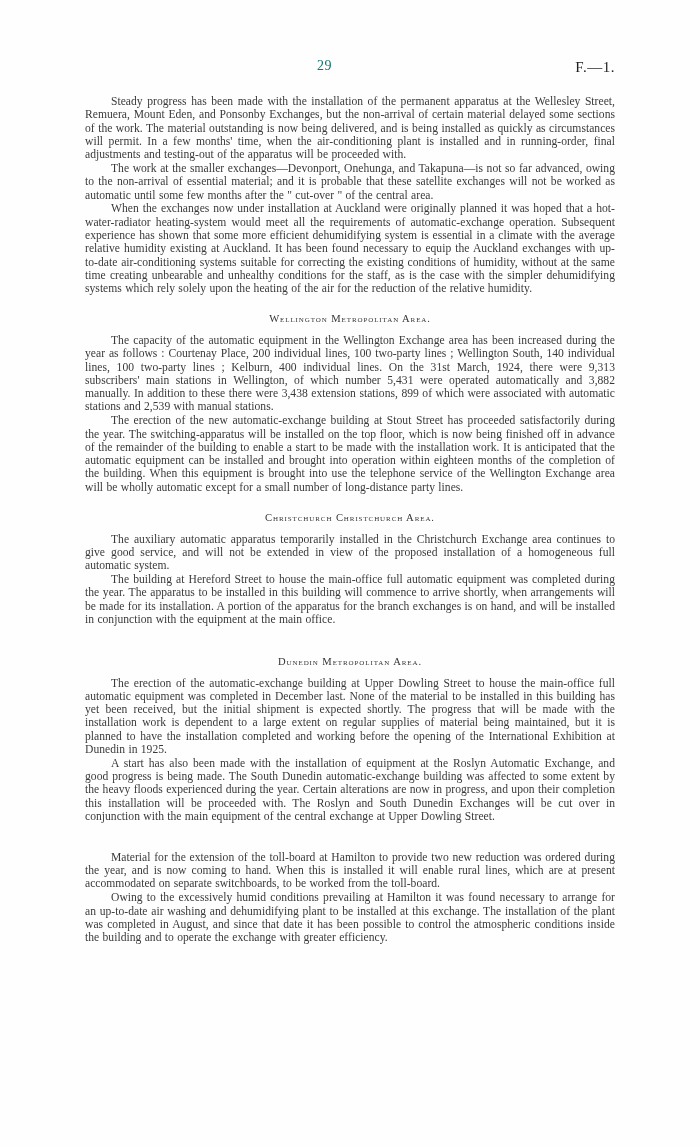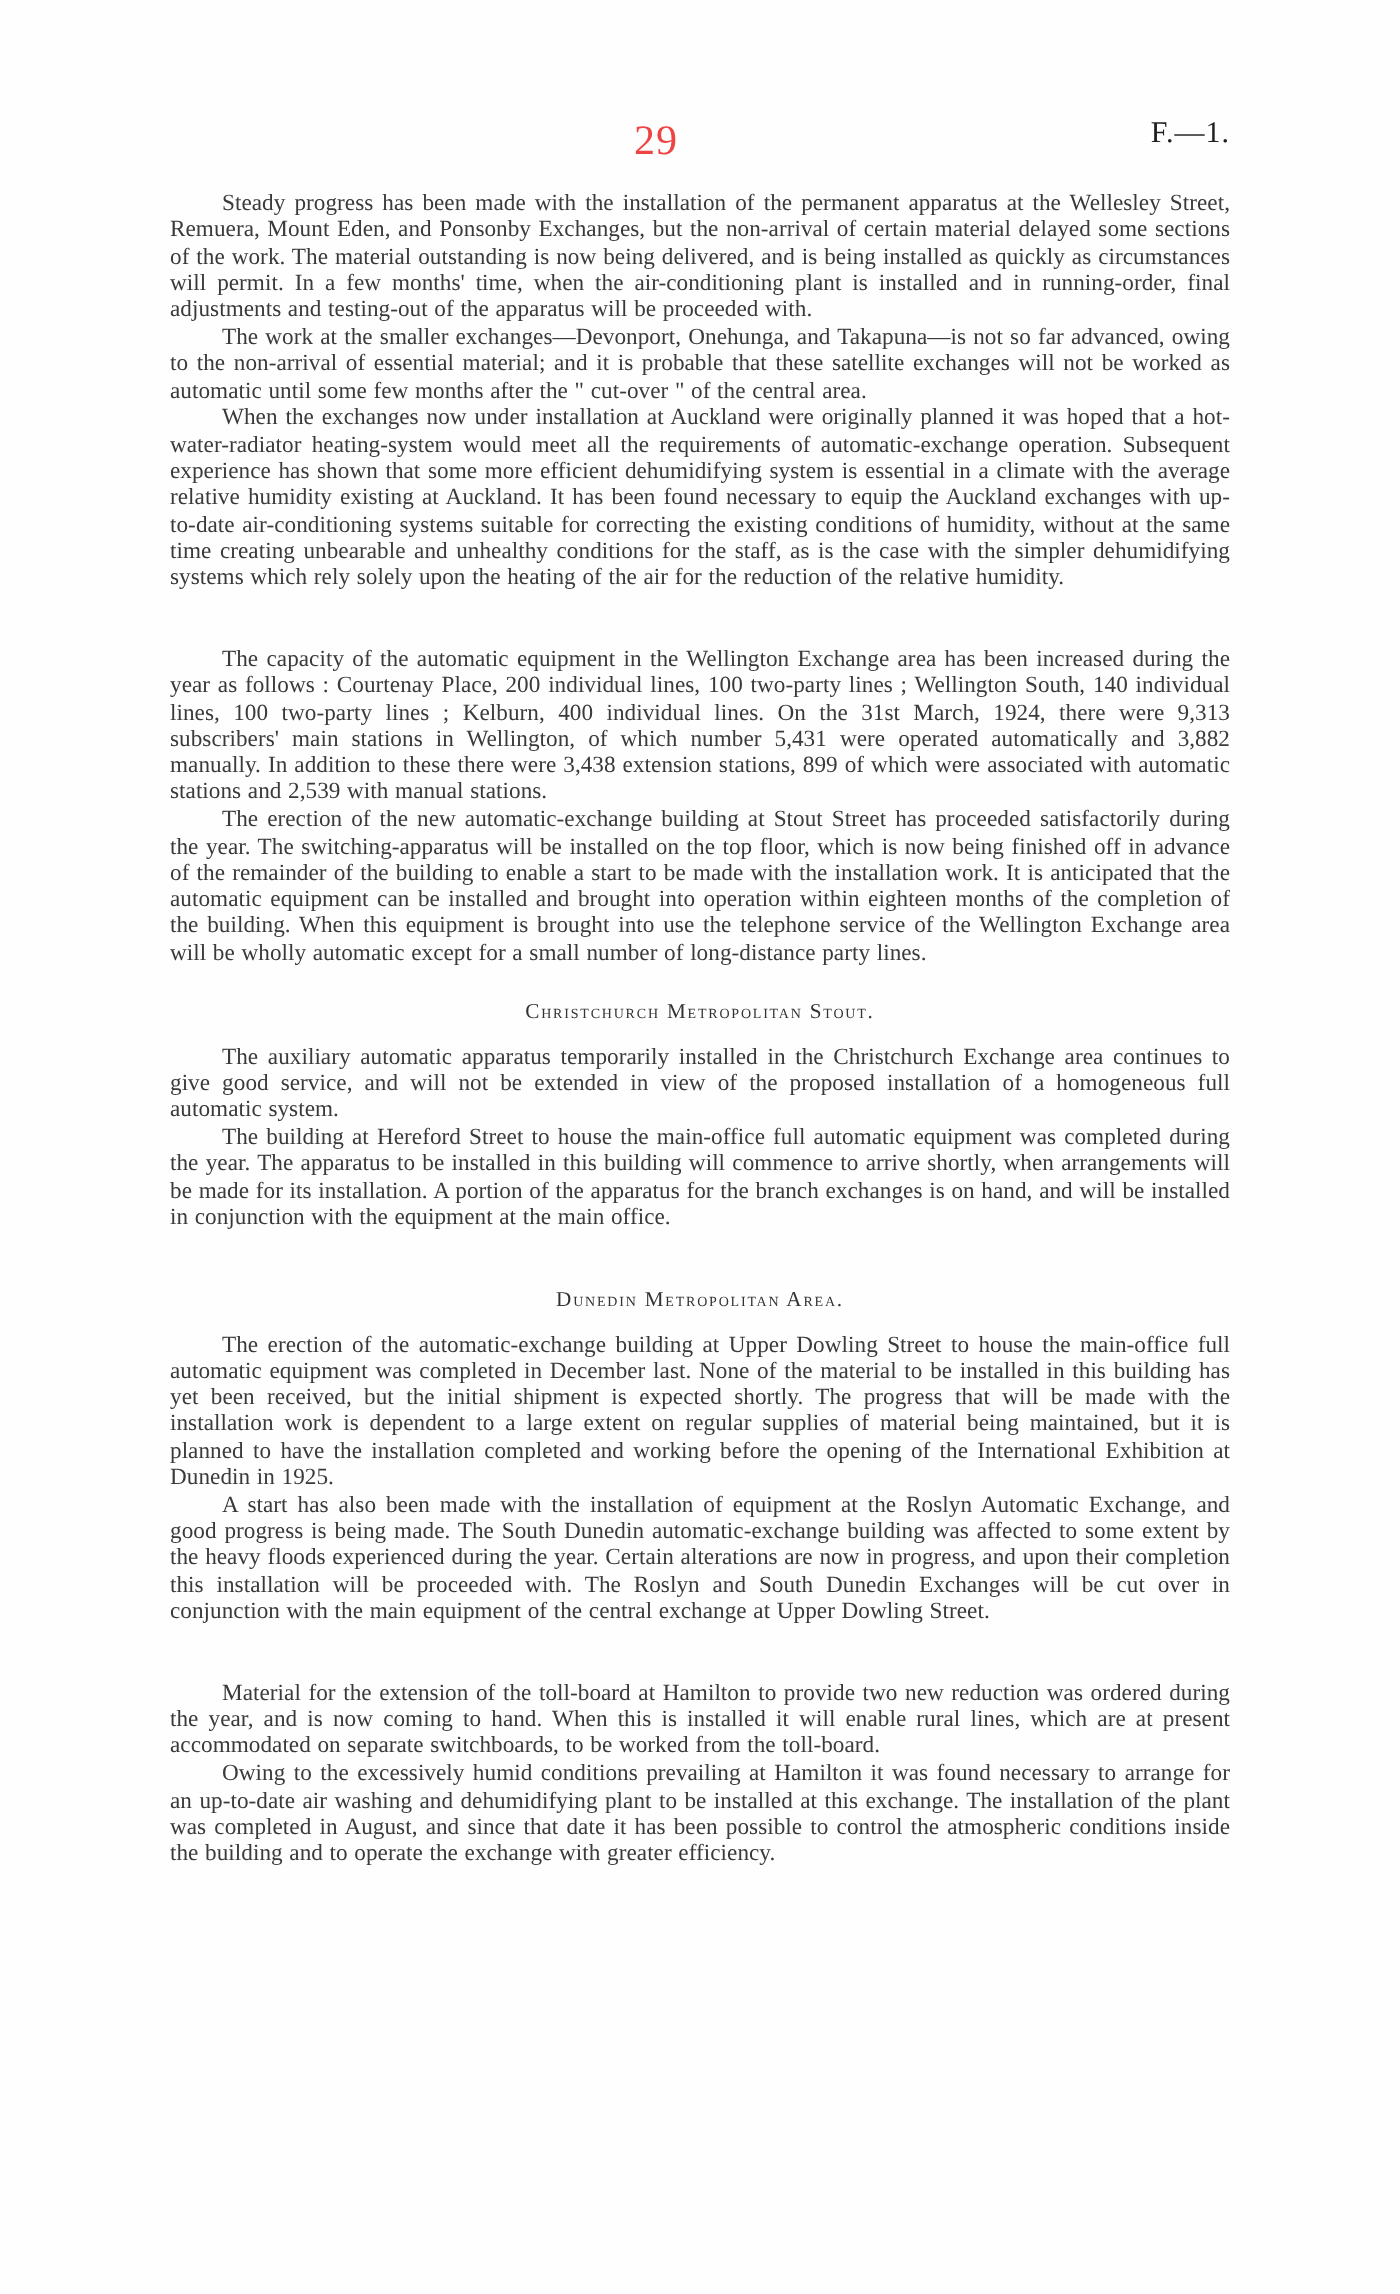--- a/index.html
+++ b/index.html
@@ -26,23 +26,23 @@
     position: absolute;
     top: 58px;
     left: 85px;
     width: 530px;
     height: 22px;
   }
   .page-number {
     position: absolute;
     left: 232px;
     top: 0;
-    font-size: 21px;
+    font-size: 14px;
     letter-spacing: 0.5px;
-    color: #ef4444;
+    color: #0f766e;
   }
   .doc-ref {
     position: absolute;
     right: 0;
     top: 1px;
     font-size: 15px;
     letter-spacing: 0.5px;
     color: #1f1f1f;
     margin-left: 32px;
   }
@@ -89,26 +89,27 @@
     <div class="doc-ref">F.—1.</div>
   </div>
 
   <div class="content">
 
     <p class="para">Steady progress has been made with the installation of the permanent apparatus at the Wellesley Street, Remuera, Mount Eden, and Ponsonby Exchanges, but the non-arrival of certain material delayed some sections of the work. The material outstanding is now being delivered, and is being installed as quickly as circumstances will permit. In a few months' time, when the air-conditioning plant is installed and in running-order, final adjustments and testing-out of the apparatus will be proceeded with.</p>
     <p class="para">The work at the smaller exchanges—Devonport, Onehunga, and Takapuna—is not so far advanced, owing to the non-arrival of essential material; and it is probable that these satellite exchanges will not be worked as automatic until some few months after the " cut-over " of the central area.</p>
     <p class="para">When the exchanges now under installation at Auckland were originally planned it was hoped that a hot-water-radiator heating-system would meet all the requirements of automatic-exchange operation. Subsequent experience has shown that some more efficient dehumidifying system is essential in a climate with the average relative humidity existing at Auckland. It has been found necessary to equip the Auckland exchanges with up-to-date air-conditioning systems suitable for correcting the existing conditions of humidity, without at the same time creating unbearable and unhealthy conditions for the staff, as is the case with the simpler dehumidifying systems which rely solely upon the heating of the air for the reduction of the relative humidity.</p>
 
     <div class="sp-before-head"></div>
+    <p class="section-head">Wellington Metropolitan Area.</p>
     <div class="sp-after-head"></div>
     <p class="para">The capacity of the automatic equipment in the Wellington Exchange area has been increased during the year as follows : Courtenay Place, 200 individual lines, 100 two-party lines ; Wellington South, 140 individual lines, 100 two-party lines ; Kelburn, 400 individual lines. On the 31st March, 1924, there were 9,313 subscribers' main stations in Wellington, of which number 5,431 were operated automatically and 3,882 manually. In addition to these there were 3,438 extension stations, 899 of which were associated with automatic stations and 2,539 with manual stations.</p>
     <p class="para">The erection of the new automatic-exchange building at Stout Street has proceeded satisfactorily during the year. The switching-apparatus will be installed on the top floor, which is now being finished off in advance of the remainder of the building to enable a start to be made with the installation work. It is anticipated that the automatic equipment can be installed and brought into operation within eighteen months of the completion of the building. When this equipment is brought into use the telephone service of the Wellington Exchange area will be wholly automatic except for a small number of long-distance party lines.</p>
 
     <div class="sp-before-head"></div>
-    <p class="section-head">Christchurch Metropolitan Stout.</p>
+    <p class="section-head">Christchurch Christchurch Area.</p>
     <div class="sp-after-head"></div>
     <p class="para">The auxiliary automatic apparatus temporarily installed in the Christchurch Exchange area continues to give good service, and will not be extended in view of the proposed installation of a homogeneous full automatic system.</p>
     <p class="para">The building at Hereford Street to house the main-office full automatic equipment was completed during the year. The apparatus to be installed in this building will commence to arrive shortly, when arrangements will be made for its installation. A portion of the apparatus for the branch exchanges is on hand, and will be installed in conjunction with the equipment at the main office.</p>
 
     <div class="sp-block"></div>
     <div class="sp-before-head"></div>
     <p class="section-head">Dunedin Metropolitan Area.</p>
     <div class="sp-after-head"></div>
     <p class="para">The erection of the automatic-exchange building at Upper Dowling Street to house the main-office full automatic equipment was completed in December last. None of the material to be installed in this building has yet been received, but the initial shipment is expected shortly. The progress that will be made with the installation work is dependent to a large extent on regular supplies of material being maintained, but it is planned to have the installation completed and working before the opening of the International Exhibition at Dunedin in 1925.</p>
     <p class="para">A start has also been made with the installation of equipment at the Roslyn Automatic Exchange, and good progress is being made. The South Dunedin automatic-exchange building was affected to some extent by the heavy floods experienced during the year. Certain alterations are now in progress, and upon their completion this installation will be proceeded with. The Roslyn and South Dunedin Exchanges will be cut over in conjunction with the main equipment of the central exchange at Upper Dowling Street.</p>

